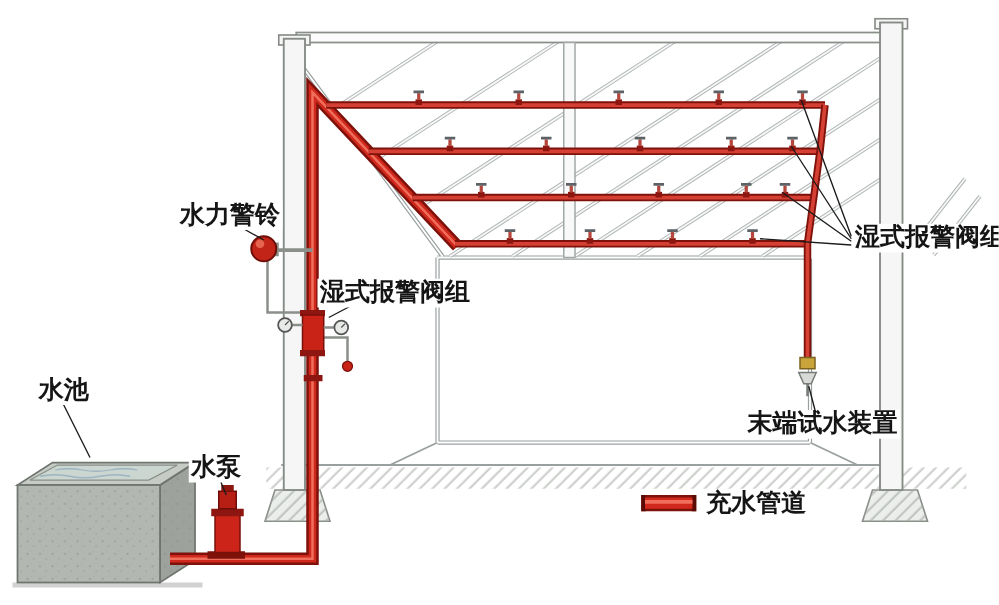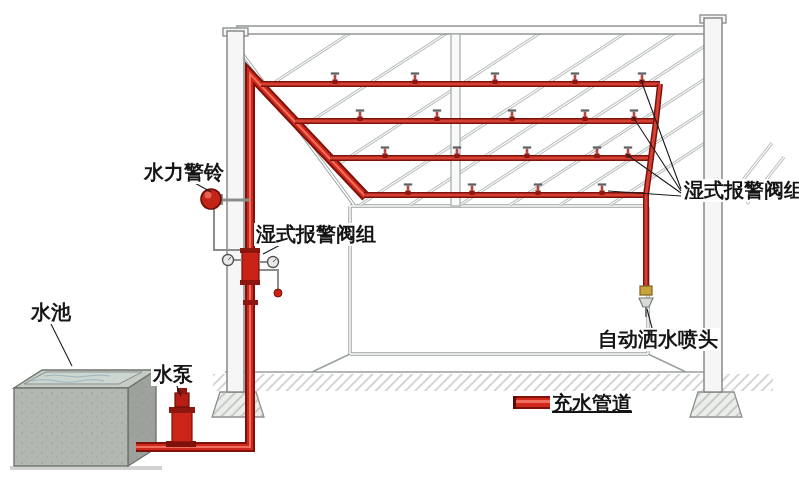--- a/index.html
+++ b/index.html
@@ -167,16 +167,16 @@
 
   <path class="leader" d="M193,182 L211,192 M284,243 L263,254 M50,322 L72,366 M169,367 L181,396 M652,328 L647,309"></path>
   <path class="leader" d="M681,189 L641,80 M681,191 L633,117 M681,193 L626,154 M681,196 L608,191"></path>
 </svg>
 
 <div class="lbl" style="left:142px;top:161px;">水力警铃</div>
 <div class="lbl" style="left:254px;top:223px;">湿式报警阀组</div>
 <div class="lbl" style="left:29px;top:301px;">水池</div>
 <div class="lbl" style="left:151px;top:346px;margin-top:17px;">水泵</div>
 <div class="lbl" style="left:682px;top:179px;">湿式报警阀组</div>
-<div class="lbl" style="left:596px;top:328px;">自动洒水喷头</div>
-<div class="lbl" style="left:550px;top:392px;text-decoration:underline;">充水管道</div>
+<div class="lbl" style="left:596px;top:328px;">末端试水装置</div>
+<div class="lbl" style="left:563px;top:392px;">充水管道</div>
 
 </div>
 
 </body></html>

